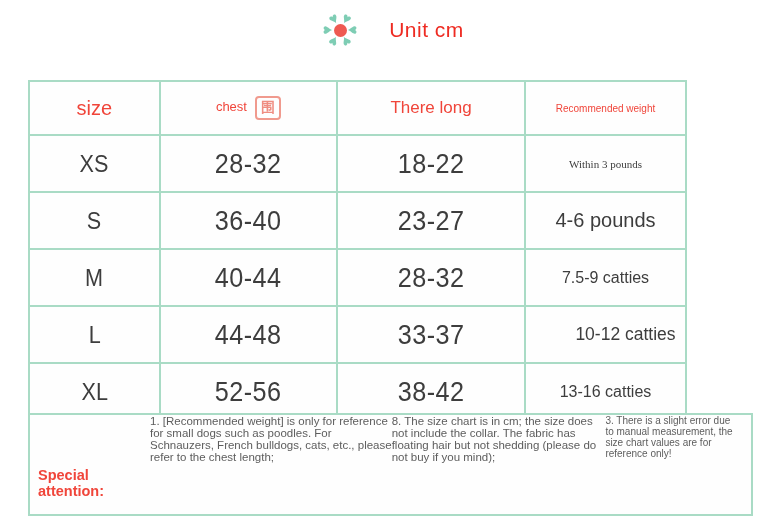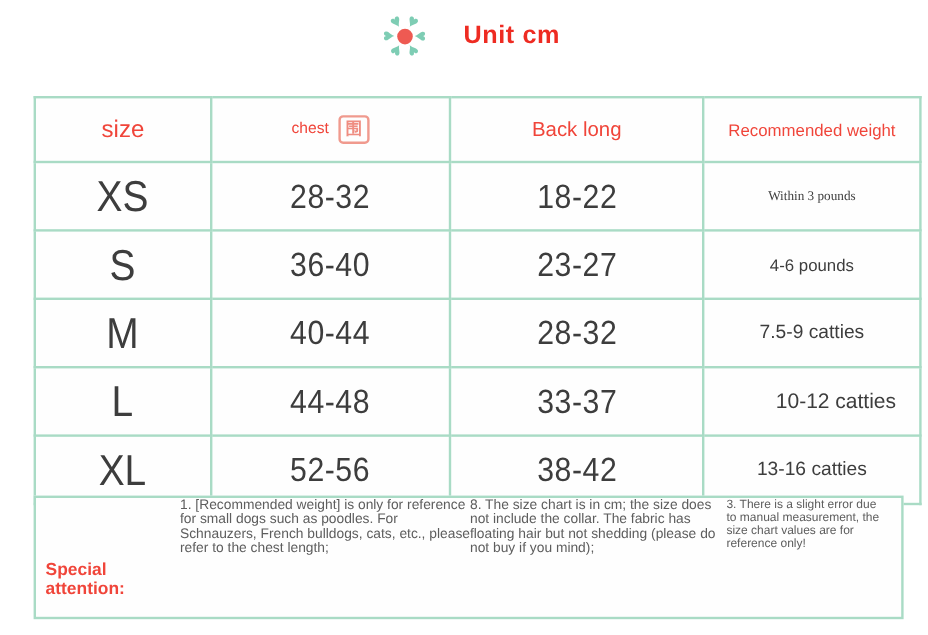--- a/index.html
+++ b/index.html
@@ -22,53 +22,53 @@
     display:flex;align-items:center;justify-content:center;
     font-size:15px;line-height:1;color:#7ecdb4;
     transform:rotate(var(--a)) translateY(-14px);
   }
   .flower .dot{
     position:absolute;left:50%;top:50%;
     width:13px;height:13px;margin:-6.5px 0 0 -6.5px;
     border-radius:50%;background:#ee5a52;
   }
   .unit-label{
-    font-size:21px;font-weight:700;color:#ee2b22;letter-spacing:.5px;
+    font-size:21px;font-weight:400;color:#ee2b22;letter-spacing:.5px;
   }
   
   table.size-table{
-    position:absolute;top:80px;left:28px;width:740px;
+    position:absolute;top:80px;left:28px;width:659px;
     border-collapse:collapse;table-layout:fixed;
     background:#fefefe;
   }
   .size-table td{
     border:2px solid #a9dbc5;
     text-align:center;vertical-align:middle;
     padding:0;
   }
   .size-table tr.hdr td{height:52px;color:#f0453a;}
   .size-table tr.row td{height:55px;color:#3d3d3d;}
   .h-size{font-size:20px;}
   .h-chest{font-size:13px;}
   .h-back{font-size:17px;}
-  .h-weight{font-size:14px;}
+  .h-weight{font-size:10px;}
   .stamp{
     display:inline-block;vertical-align:middle;margin-left:8px;
     min-width:18px;padding:2px 2px;
     border:2px solid #f09a8e;border-radius:4px;
     color:#ef8d81;font-size:14px;line-height:1.1;font-weight:700;
   }
   .c-size span,.c-num span{
     display:inline-block;transform:scaleX(.9);
   }
-  .c-size{font-size:36px;}
+  .c-size{font-size:24px;}
   .c-num{font-size:28px;letter-spacing:.5px;}
   .c-weight{color:#4a4a4a;}
   tr.row:nth-child(2) .c-weight{font-size:11px;font-family:Liberation Serif, serif;}
-  tr.row:nth-child(3) .c-weight{font-size:14px;border-radius:19px;}
+  tr.row:nth-child(3) .c-weight{font-size:20px;border-radius:19px;}
   tr.row:nth-child(4) .c-weight{font-size:16px;}
   tr.row:nth-child(5) .c-weight{font-size:17.5px;padding-left:40px;}
   tr.row:nth-child(6) .c-weight{font-size:16px;}
   
   .notes-box{
     position:absolute;top:413px;left:28px;width:725px;height:103px;
     box-sizing:border-box;border:2px solid #a9dbc5;background:#fefefe;
     display:flex;align-items:center;
   }
   .notes-label{
@@ -107,21 +107,21 @@
         <col style="width:27%">
         <col style="width:28.6%">
         <col style="width:24.5%">
     </colgroup>
     <tbody>
       <tr class="hdr">
         <td class="h-size">size</td>
         <td class="h-chest">
           <span>chest</span><span class="stamp">围</span>
         </td>
-        <td class="h-back">Back long</td>
+        <td class="h-back">There long</td>
         <td class="h-weight">Recommended weight</td>
       </tr>
       <tr class="row">
         <td class="c-size"><span>XS</span></td>
         <td class="c-num"><span>28-32</span></td>
         <td class="c-num"><span>18-22</span></td>
         <td class="c-weight">Within 3 pounds</td>
       </tr>
       <tr class="row">
         <td class="c-size"><span>S</span></td>

